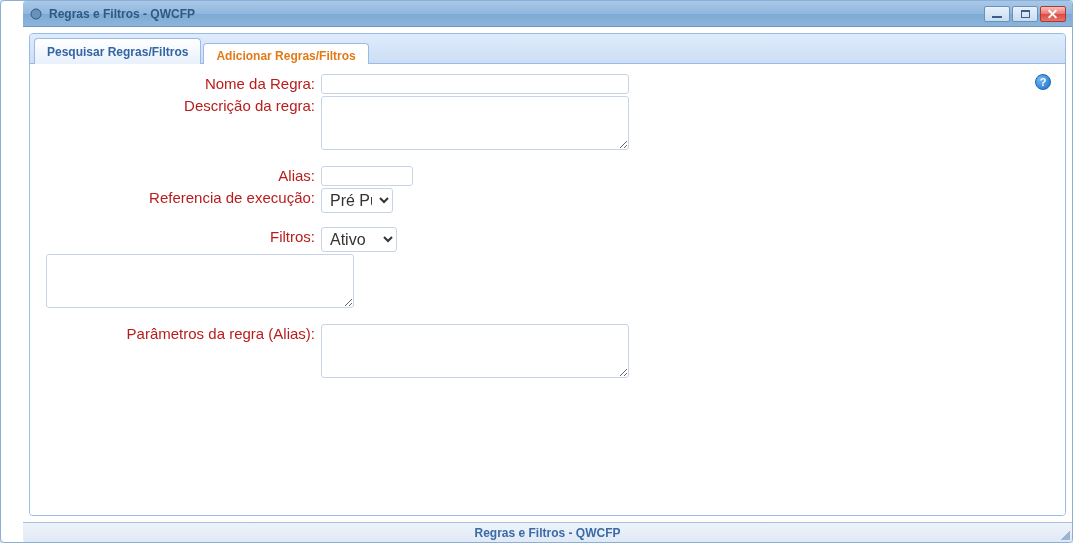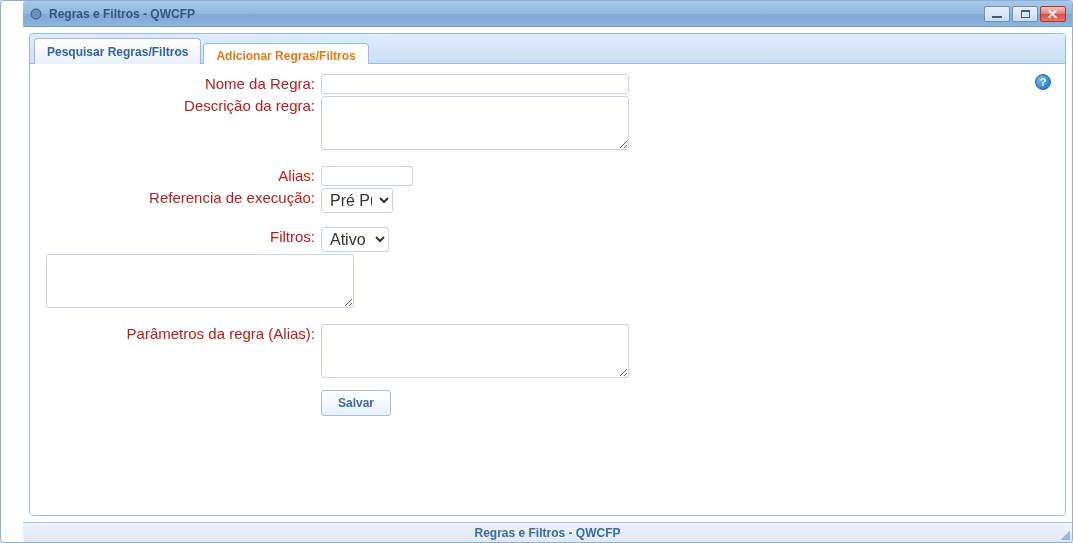--- a/index.html
+++ b/index.html
@@ -167,21 +167,21 @@
       font-family: inherit;
       font-size: 16px;
       padding: 2px 4px;
       color: #333;
     }
     input[type=text] { height: 20px; }
     textarea { resize: both; overflow: auto; }
     .w300 { width: 308px; }
     .w90  { width: 92px; }
     .w70  { width: 72px; }
-    .w60  { width: 68px; }
+    .w60  { width: 76px; }
     .ta300 { width: 308px; height: 54px; }
     .gap-row { height: 12px; }
     .btn {
       margin-top: 8px;
       height: 26px;
       padding: 0 16px;
       border: 1px solid #a6c0dd;
       border-radius: 3px;
       background: linear-gradient(to bottom, #ffffff, #e9f1fb);
       color: #3b6aa5;
@@ -307,26 +307,20 @@
 
           <div class="gap-row"></div>
 
           <div class="form-row">
             <div class="form-label">Parâmetros da regra (Alias):</div>
             <div class="form-field">
               <textarea class="ta300" style=""></textarea>
             </div>
           </div>
 
-          <div class="form-row">
-            <div class="form-label"></div>
-            <div class="form-field">
-              <button class="btn">Salvar</button>
-            </div>
-          </div>
 
         </div>
       </div>
 
     </div>
   </div>
 
   <div class="statusbar">
     <span>Regras e Filtros - QWCFP</span>
     <span class="grip"></span>

